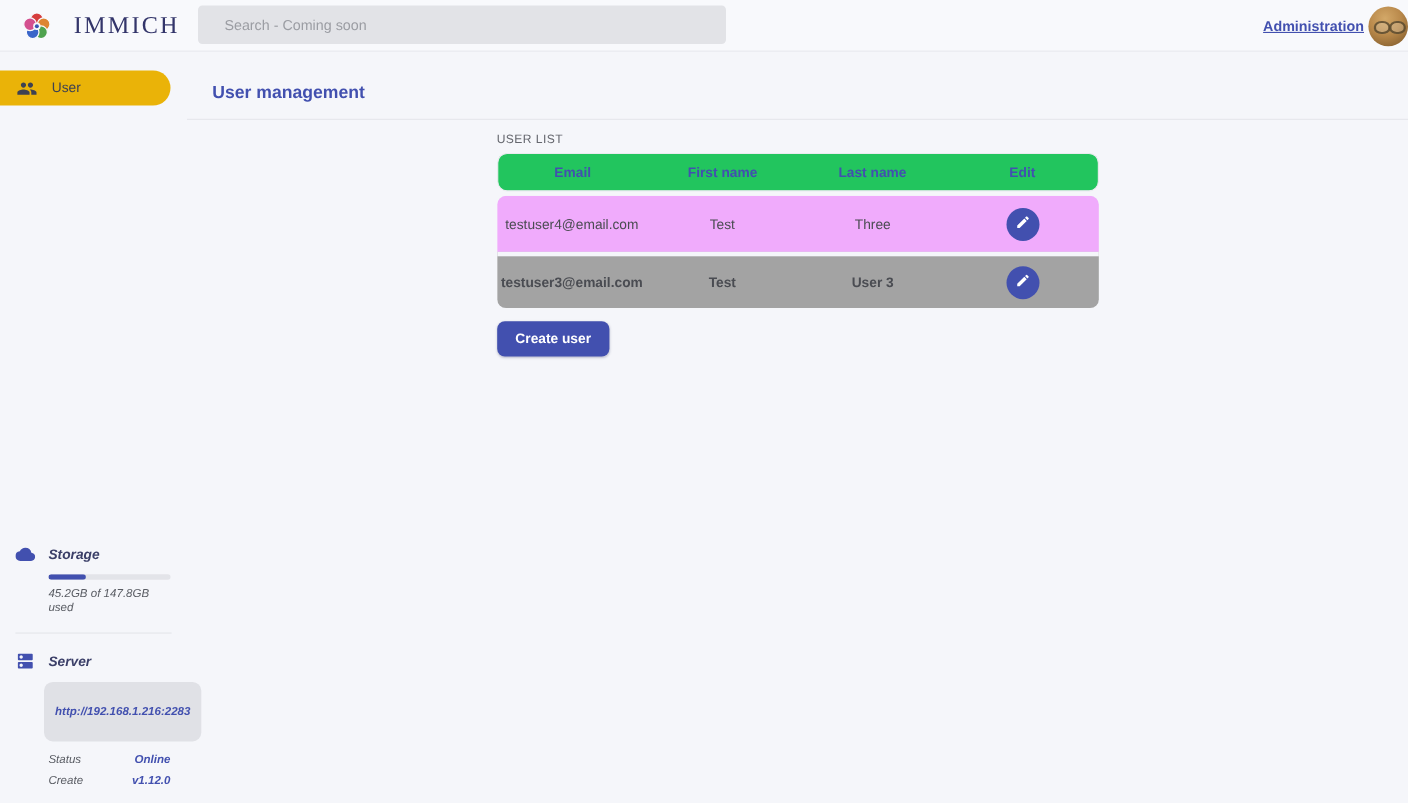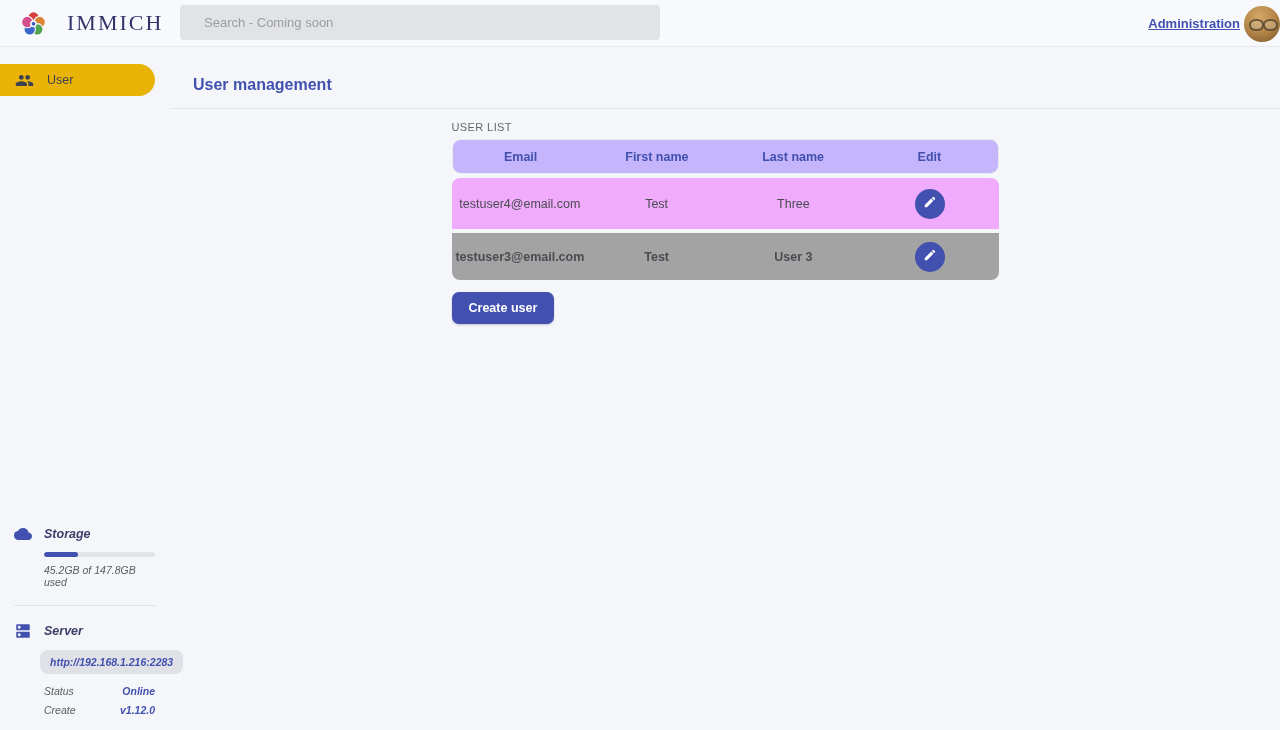--- a/index.html
+++ b/index.html
@@ -75,21 +75,21 @@
     margin: 9px 0 0 30px; width: 111px; height: 5px;
     background: #e3e4e9; border-radius: 3px; overflow: hidden;
   }
   .storage-bar-fill { height: 100%; background: #4250af; border-radius: 3px; width: 30%; }
   .storage-usage { margin: 7px 0 0 30px; font-size: 10.5px; color: #595c63; }
 
   .sidebar-divider { height: 1px; background: #e4e5ea; margin: 17px 14px 16px 14px; }
 
   .server-chip {
     display: inline-block; margin: 10px 0 0 26px;
-    background: #e0e1e6; border-radius: 8px; padding: 6px 10px;
+    background: #e0e1e6; border-radius: 8px; padding: 21px 10px;
     font-size: 10.5px; font-weight: 700; color: #4250af;
   }
   .server-kv {
     margin: 11px 0 0 30px; width: 111px;
     display: flex; justify-content: space-between; align-items: baseline;
     font-size: 10.5px;
   }
   .server-kv + .server-kv { margin-top: 7px; }
   .kv-label { color: #595c63; }
   .kv-value { color: #4250af; font-weight: 700; }
@@ -102,21 +102,21 @@
   .title-divider { margin-top: 14px; height: 1px; background: #e6e7ec; }
 
   .content { width: 547px; margin: 0 auto; }
   .section-label {
     margin-top: 12px; font-size: 11px; font-weight: 500;
     color: #65676e; letter-spacing: 0.4px;
   }
 
   .table { margin-top: 6px; }
   .table-header-row {
-    height: 35px; background: #c4b5fd; border: 1px solid #eaebef;
+    height: 35px; background: #22c55e; border: 1px solid #eaebef;
     border-radius: 9px; display: flex; align-items: center;
   }
   .th { flex: 1; text-align: center; font-size: 12.5px; font-weight: 700; color: #4250af; }
   .table-body { margin-top: 4px; border-radius: 8px; overflow: hidden; }
   .table-row { height: 51px; display: flex; align-items: center; }
   .table-row.dark { background: #f0abfc; align-items: center; }
   .table-row.light { background: #a3a3a3; font-weight: bold; }
   .table-row + .table-row { border-top: 4px solid #f5f6fa; }
   .td { flex: 1; text-align: center; font-size: 12.5px; color: #4a4c52; }
   .td-edit { flex: 1; display: flex; justify-content: center; }

